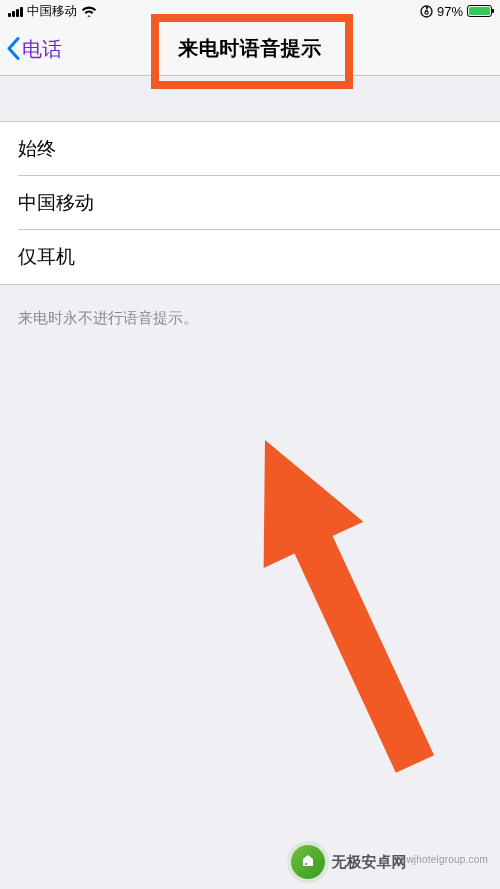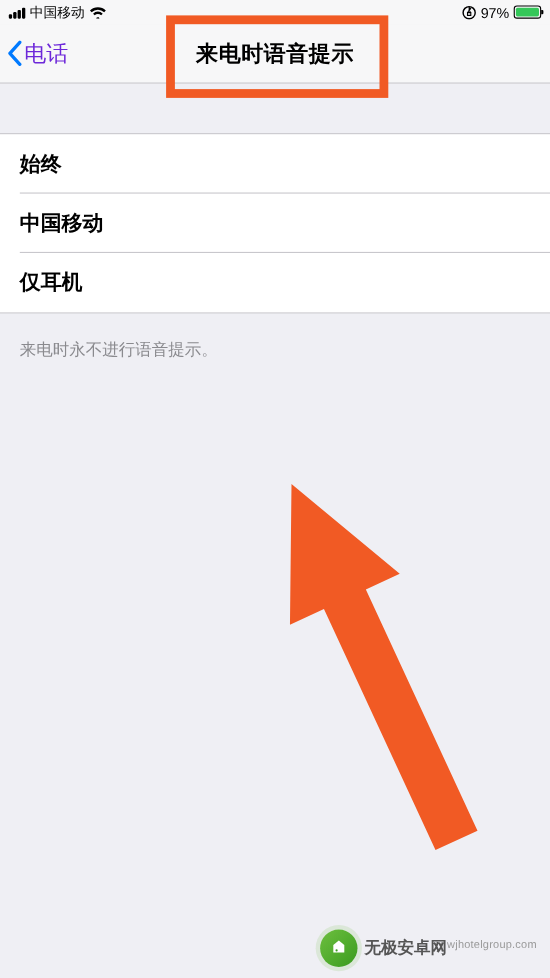--- a/index.html
+++ b/index.html
@@ -133,21 +133,20 @@
     .cell{
       min-height:54px;
       display:flex;
       align-items:center;
       justify-content:space-between;
       padding:0 18px;
       font-size:19px;
       color:#000;
       position:relative;
       cursor:pointer;
-      font-weight:bold;
     }
     .cell:not(:last-child)::after{
       content:"";
       position:absolute;
       left:18px;right:0;bottom:0;
       height:1px;
       background:#c8c7cc;
     }
     .check{
       color:#007aff;

